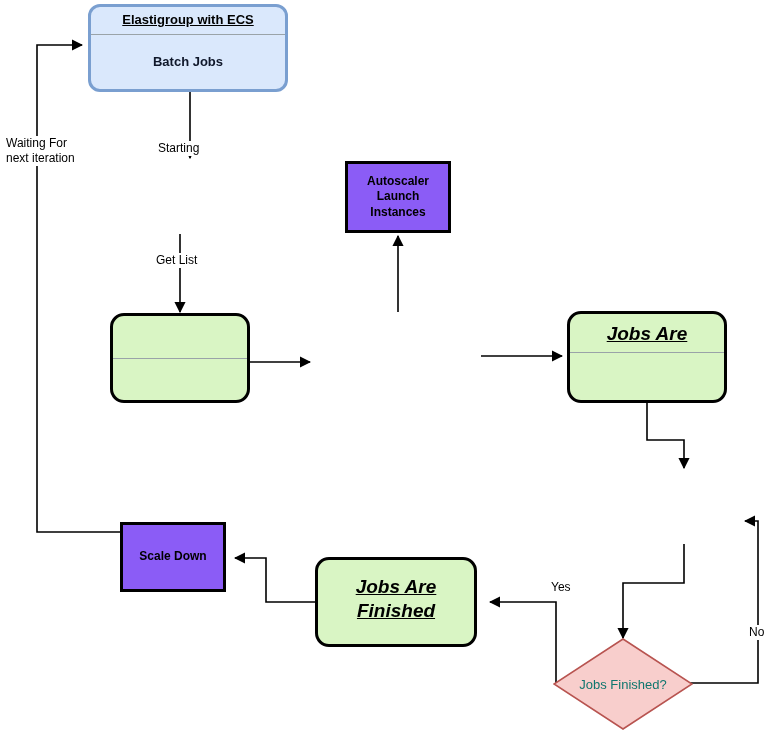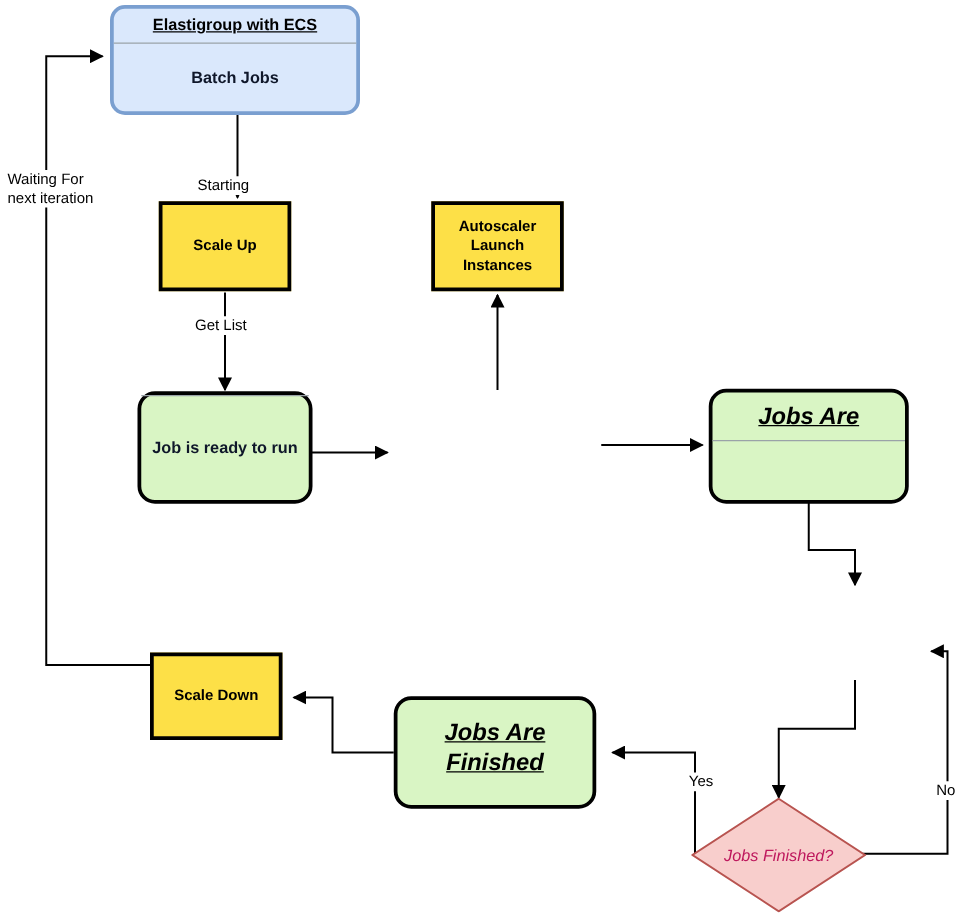--- a/index.html
+++ b/index.html
@@ -39,21 +39,21 @@
   }
   .rect-round {
     border: 3px solid #000000;
     border-radius: 14px;
   }
   .rect-round-soft {
     border: 3px solid #7a9fd0;
     border-radius: 12px;
   }
   
-  .fill-yellow { background: #fde047; }
+  .fill-yellow { background: #8b5cf6; }
   .fill-green  { background: #d9f5c4; }
   .fill-blue   { background: #dae8fc; }
 
   
   .node-title {
     font-weight: bold;
     font-size: 13px;
     color: #000000;
     text-decoration: underline;
     padding: 6px 6px 6px 6px;
@@ -108,23 +108,22 @@
     width: 100%; height: 100%;
   }
   .diamond-label {
     position: absolute;
     left: 0; top: 0;
     width: 100%; height: 100%;
     display: flex;
     align-items: center;
     justify-content: center;
     font-size: 13px;
-    color: #be185d;
+    color: #0f766e;
     font-family: "Liberation Sans", sans-serif;
-    font-style: italic;
   }
 
   
   .edge-label {
     position: absolute;
     font-size: 12px;
     color: #000000;
     background: #ffffff;
     white-space: nowrap;
     line-height: 1.25;
@@ -169,33 +168,29 @@
       <path d="M 120 532 L 37 532 L 37 45 L 82 45" marker-end="url(#arrow)"></path>
     </g>
   </svg>
 
   <div class="node rect-round-soft fill-blue" style="left:88px; top:4px; width:200px; height:88px;">
     <div class="node-title">Elastigroup with ECS</div>
     <div class="node-divider"></div>
     <div class="node-body">Batch Jobs</div>
   </div>
 
-  <div class="node rect-sharp fill-yellow node-plain" style="left:127px; top:161px; width:106px; height:72px;">
-    <span>Scale Up</span>
-  </div>
 
   <div class="node rect-sharp fill-yellow node-plain" style="left:345px; top:161px; width:106px; height:72px; flex-direction:column;">
     <div>Autoscaler</div>
     <div>Launch</div>
     <div>Instances</div>
   </div>
 
   <div class="node rect-round fill-green" style="left:110px; top:313px; width:140px; height:90px;">
     <div class="node-divider"></div>
-    <div class="node-body">Job is ready to run</div>
   </div>
 
 
   <div class="node rect-round fill-green" style="left:567px; top:311px; width:160px; height:92px;">
     <div class="node-title big">
       <div>Jobs Are</div>
     </div>
     <div class="node-divider"></div>
     <div class="node-body big empty"></div>
   </div>
@@ -221,17 +216,17 @@
 
   <div class="edge-label multiline" style="left:4px; top:112px; width:74px; text-align:left;margin-top:24px;">
     <div>Waiting For</div>
     <div>next iteration</div>
   </div>
 
   <div class="edge-label" style="left:156px; top:141px;">Starting</div>
 
   <div class="edge-label" style="left:154px; top:253px;">Get List</div>
 
-  <div class="edge-label" style="left:549px; top:618px;">Yes</div>
+  <div class="edge-label" style="left:549px; top:580px;">Yes</div>
 
   <div class="edge-label" style="left:747px; top:625px;">No</div>
 
 </div>
 
 </body></html>

